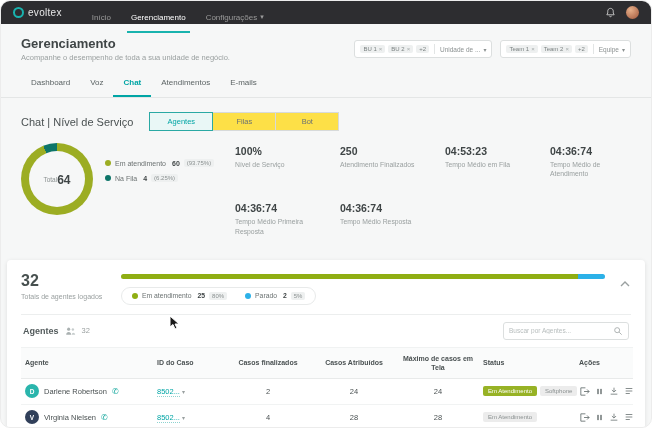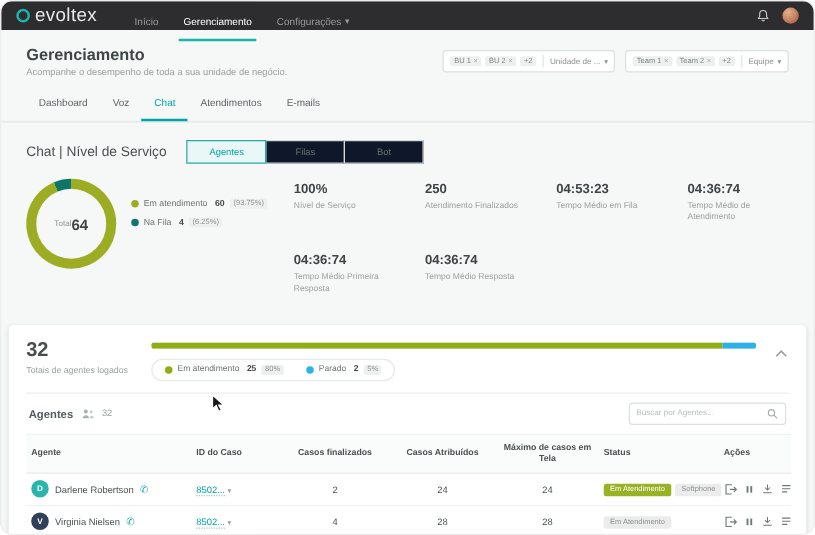--- a/index.html
+++ b/index.html
@@ -4,21 +4,21 @@
 <style>
   *{margin:0;padding:0;box-sizing:border-box;}
   html,body{background:#fff;}
   body{font-family:"Liberation Sans","DejaVu Sans",sans-serif;width:652px;height:428px;overflow:hidden;}
   .app{width:652px;height:428px;border-radius:10px;overflow:hidden;background:#f6f7f7;position:relative;border:1px solid #ececec;}
 
   
   .navbar{height:23px;background:#2d2d30;display:flex;align-items:stretch;padding:0 12px;}
   .brand{display:flex;align-items:center;gap:4px;margin-right:20px;cursor:pointer;}
   .logo{width:11px;height:11px;border-radius:50%;border:2.5px solid #19b3ae;}
-  .brand-name{color:#e8e8e8;font-size:15px;letter-spacing:.3px;}
+  .brand-name{color:#e8e8e8;font-size:10px;letter-spacing:.3px;}
   .nav-item{display:flex;align-items:center;padding:16px 10px;font-size:8px;color:#9a9a9a;position:relative;cursor:pointer;}
   .nav-item.active{color:#fff;}
   .nav-item.active::after{content:"";position:absolute;left:6px;right:6px;bottom:0;height:2px;background:#19b3ae;}
   .nav-caret{font-size:7px;margin-left:3px;color:#9a9a9a;}
   .nav-spacer{flex:1;}
   .bell{display:flex;align-items:center;margin-right:10px;cursor:pointer;}
   .avatar{width:13px;height:13px;border-radius:50%;background:radial-gradient(circle at 35% 30%,#e7b08a,#a0563b);align-self:center;cursor:pointer;}
 
   
   .page-head{display:flex;justify-content:space-between;padding:12px 20px 6px;}
@@ -29,28 +29,28 @@
   .ftag{display:flex;align-items:center;gap:2px;background:#eef0f0;border-radius:2px;padding:1px 3px;font-size:6px;color:#7c8383;cursor:pointer;}
   .ftag .x{color:#a5abab;}
   .fmore{background:#eef0f0;border-radius:2px;padding:1px 3px;font-size:6px;color:#7c8383;cursor:pointer;}
   .fsep{width:1px;height:10px;background:#e2e5e5;margin:0 2px;}
   .fselect{font-size:6.5px;color:#8b9191;display:flex;align-items:center;gap:3px;cursor:pointer;}
   .fcaret{font-size:6px;color:#8b9191;}
 
   
   .tabs{display:flex;padding:0 20px;border-bottom:1px solid #e4e6e6;margin-top:2px;}
   .tab{font-size:8px;color:#5c6465;padding:8px 10px;cursor:pointer;}
-  .tab.active{color:#00a5a5;font-weight:normal;border-bottom:2px solid #00a5a5;}
+  .tab.active{color:#00a5a5;font-weight:bold;border-bottom:2px solid #00a5a5;}
 
   
   .service{padding:14px 20px 0;}
   .service-head{display:flex;align-items:center;gap:16px;}
   .service-title{font-size:11px;font-weight:normal;color:#4a5152;}
   .segments{display:flex;}
-  .segment{width:64px;text-align:center;font-size:7.5px;color:#6b7272;background:#0f172a;border:1px solid #d7dada;padding:4px 0;margin-left:-1px;cursor:pointer;}
+  .segment{width:64px;text-align:center;font-size:7.5px;color:#6b7272;background:#fde047;border:1px solid #d7dada;padding:4px 0;margin-left:-1px;cursor:pointer;}
   .segment:first-child{margin-left:0;}
   .segment.active{color:#00a5a5;background:#e9f7f6;border-color:#2aa9a4;z-index:1;position:relative;}
   .service-body{display:flex;margin-top:12px;padding-bottom:18px;}
   .donut-wrap{position:relative;width:72px;height:72px;flex:none;}
   .donut{width:72px;height:72px;border-radius:50%;}
   .donut::after{content:"";position:absolute;inset:8px;background:#f6f7f7;border-radius:50%;}
   .donut-center{position:absolute;inset:0;display:flex;flex-direction:row;align-items:center;justify-content:center;z-index:1;}
   .donut-center .t{font-size:6.5px;color:#8b9191;}
   .donut-center .v{font-size:12px;font-weight:bold;color:#3f4546;margin-top:1px;}
   .legend{margin-left:12px;margin-top:16px;display:flex;flex-direction:column;gap:7px;width:114px;flex:none;}

